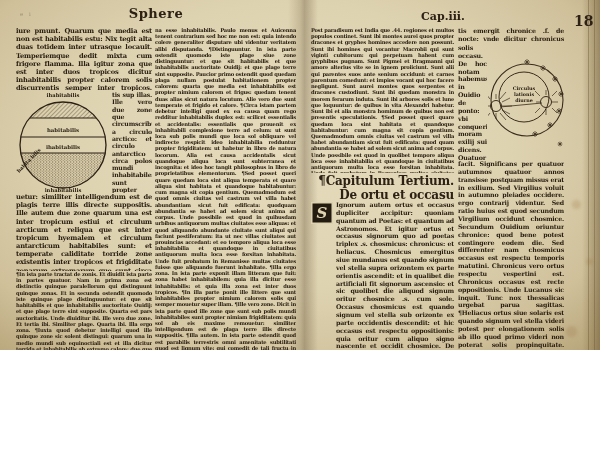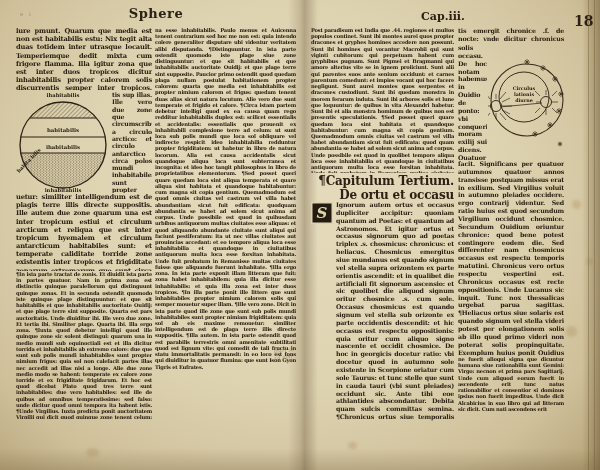--- a/index.html
+++ b/index.html
@@ -1,16 +1,16 @@
 <!DOCTYPE html>
 <html><head>
 <meta charset="utf-8">
 <style>
   html,body{margin:0;padding:0;}
-  #scan{position:relative;width:600px;height:470px;overflow:hidden;
+  #scan{position:relative;width:600px;height:350px;overflow:hidden;
     background:radial-gradient(ellipse at 48% 42%, #e6dcbd 0%, #ded3b1 50%, #cfc09a 80%, #b5a277 100%);
     font-family:"DejaVu Serif", serif;color:#2c2114;}
   .abs{position:absolute;}
   .blk{text-align:justify;color:#2c2114;font-weight:700;overflow:hidden;
        letter-spacing:-0.2px;word-spacing:0px;}
   .big{font-size:6.7px;line-height:1.22;}
   .med{font-size:6.3px;line-height:1.25;}
   .sml{font-size:5.2px;line-height:1.2;letter-spacing:-0.25px;}
   .head{font-weight:700;text-align:center;}
   .gutter{left:288px;top:0;width:30px;height:470px;

